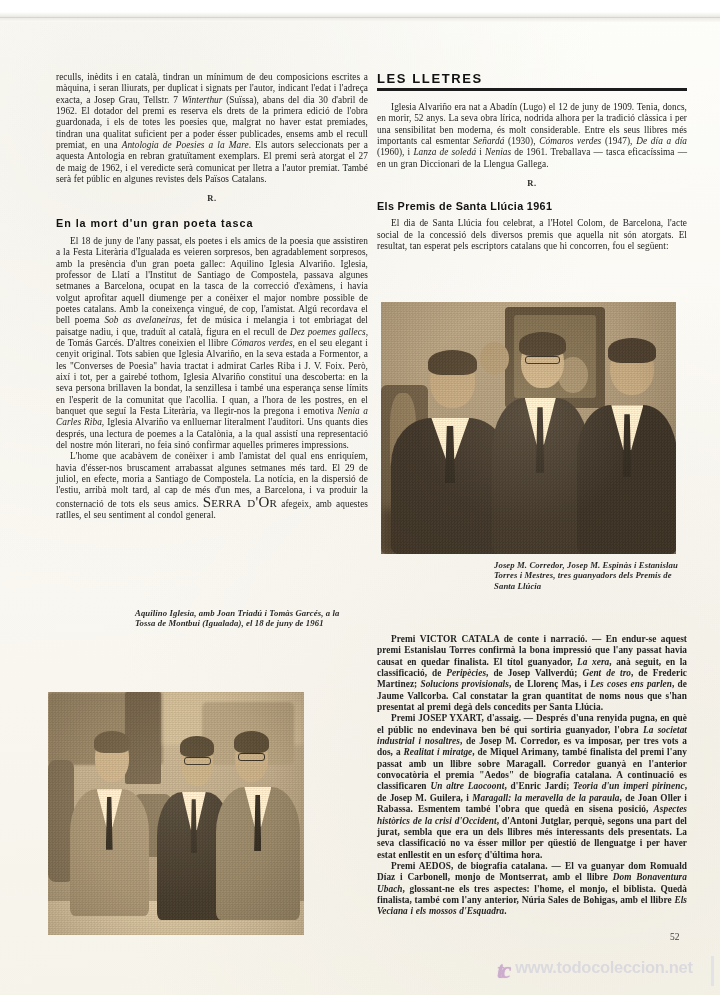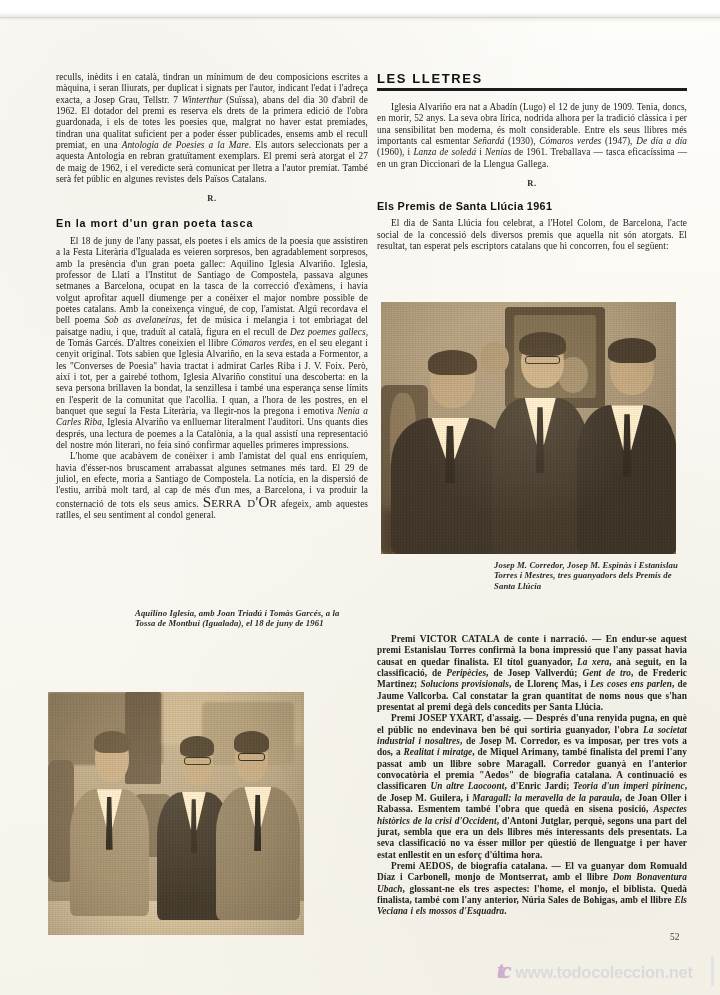--- a/index.html
+++ b/index.html
@@ -141,21 +141,21 @@
   .torso { position: absolute; border-radius: 34% 34% 6% 6%; }
   .shirt { position: absolute; background: #ece2cf; }
   .tie   { position: absolute; background: #2e261c; }
 
   
   .watermark {
     position: absolute;
     left: 497px;
     top: 958px;
     display: flex;
-    align-items: flex-end;
+    align-items: flex-start;
     gap: 7px;
     opacity: 0.92;
   }
   .wm-logo {
     font-family: "Liberation Serif", serif;
     font-style: italic;
     font-weight: bold;
     font-size: 24px;
     line-height: 1;
     color: #c9a8cd;

